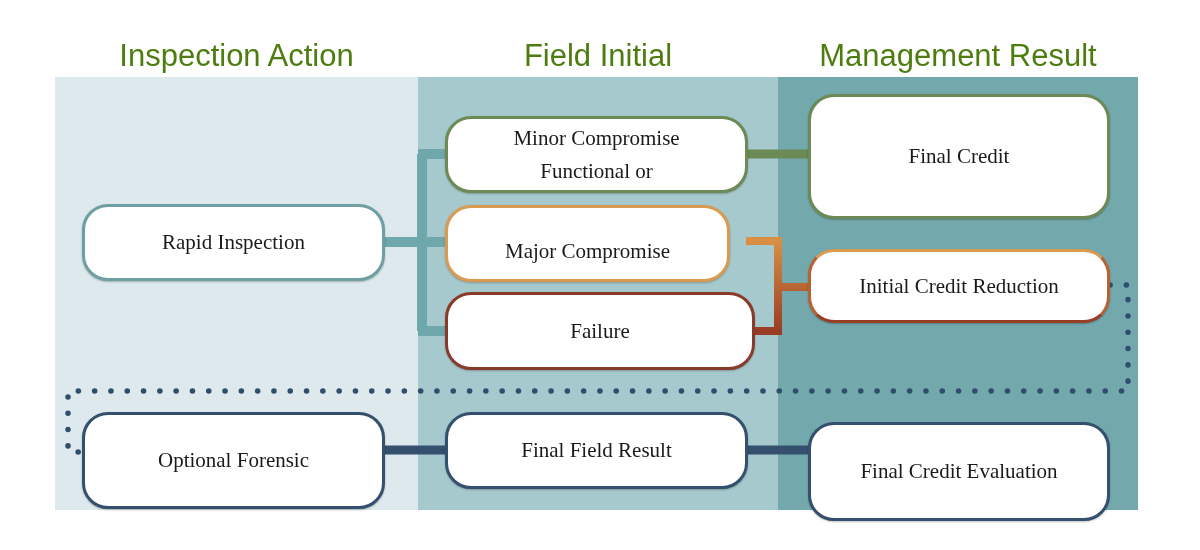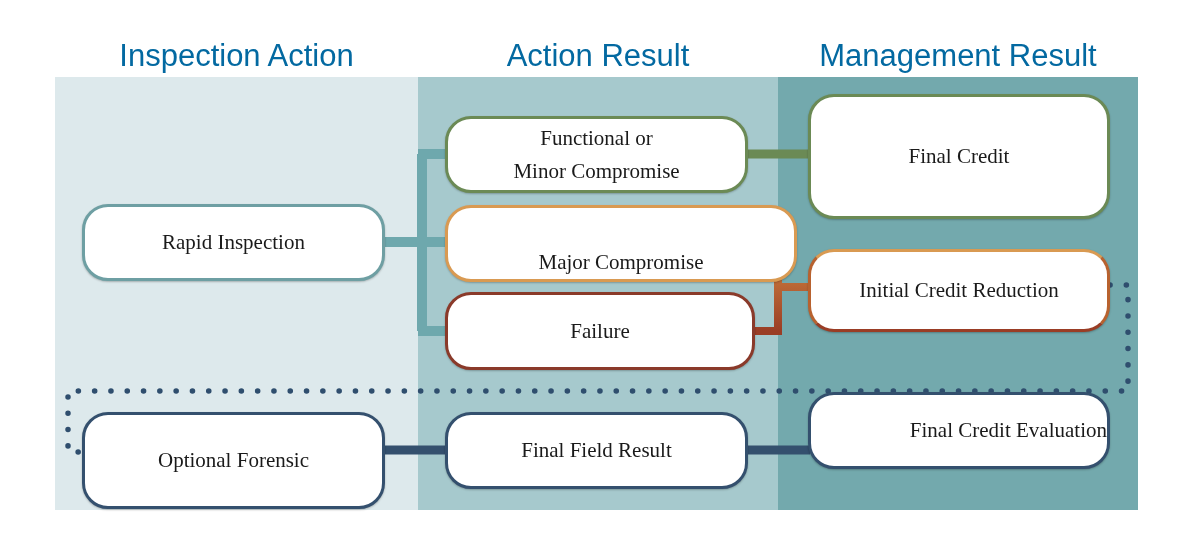--- a/index.html
+++ b/index.html
@@ -1,27 +1,27 @@
 <!DOCTYPE html>
 <html><head>
 <meta charset="utf-8">
 <style>
   html, body { margin:0; padding:0; background:#ffffff; }
   body { width:1200px; height:550px; position:relative; overflow:hidden; font-family:"DejaVu Serif", serif; }
-  .hdr { position:absolute; top:34px; height:44px; font-family:"Liberation Sans", sans-serif; font-size:31px; color:#0369a1; text-align:center; line-height:44px; }
+  .hdr { position:absolute; top:34px; height:44px; font-family:"Liberation Sans", sans-serif; font-size:31px; color:#4d7c0f; text-align:center; line-height:44px; }
   .panel { position:absolute; top:77px; height:433px; }
   #diagram { position:absolute; left:0; top:0; }
   .node { position:absolute; box-sizing:border-box; background:#ffffff; border-radius:26px; border:3px solid #6e9fa3; display:flex; align-items:center; justify-content:center; text-align:center; font-family:"Liberation Serif", serif; font-size:21px; line-height:33px; color:#1a1a1a; box-shadow:0 1px 2px rgba(0,0,0,0.25); }
   .node span { display:block; }
 </style>
 </head>
 <body>
 
 <div class="hdr" style="left:55px;width:363px;">Inspection Action</div>
-<div class="hdr" style="left:418px;width:360px;">Action Result</div>
+<div class="hdr" style="left:418px;width:360px;">Field Initial</div>
 <div class="hdr" style="left:778px;width:360px;">Management Result</div>
 
 <div class="panel" style="left:55px;width:363px;background:#dde9ec;"></div>
 <div class="panel" style="left:418px;width:360px;background:#a6c9cd;"></div>
 <div class="panel" style="left:778px;width:360px;background:#73a9ad;"></div>
 
 <svg id="diagram" width="1200" height="550">
   <defs>
     <linearGradient id="gradOR" x1="0" y1="0" x2="0" y2="1">
       <stop offset="0" stop-color="#d98f45"></stop>
@@ -42,58 +42,58 @@
 </svg>
 
 <div class="node" style="left:82px;top:204px;width:303px;height:77px;border-color:#6e9fa3;">
   <div>
       <span>Rapid Inspection</span>
     </div>
 </div>
 
 <div class="node" style="left:445px;top:116px;width:303px;height:77px;border-color:#6b8a55;">
   <div>
+    <span>Minor Compromise</span>
     <span>Functional or</span>
-    <span>Minor Compromise</span>
   </div>
 </div>
 
-<div class="node" style="left:445px;top:205px;width:352px;height:77px;border-color:#d99a52;align-items:flex-end;padding-top:16px;">
+<div class="node" style="left:445px;top:205px;width:285px;height:77px;border-color:#d99a52;align-items:center;padding-top:16px;">
   <div>
       <span>Major Compromise</span>
     </div>
 </div>
 
 <div class="node" style="left:445px;top:292px;width:310px;height:78px;border-color:#8a3a2a;">
   <div>
       <span>Failure</span>
     </div>
 </div>
 
 <div class="node" style="left:808px;top:94px;width:302px;height:125px;border-color:#6b8a55;">
   <div>
     <span>Final Credit</span>
   </div>
 </div>
 
-<div class="node" style="left:808px;top:249px;width:302px;height:83px;border-color:#b8622f;border-top-color:#d99a52;border-bottom-color:#9a3d25;">
+<div class="node" style="left:808px;top:249px;width:302px;height:74px;border-color:#b8622f;border-top-color:#d99a52;border-bottom-color:#9a3d25;">
   <div>
       <span>Initial Credit Reduction</span>
     </div>
 </div>
 
 <div class="node" style="left:82px;top:412px;width:303px;height:97px;border-color:#34506e;text-align:center;">
   <div>
     <span>Optional Forensic</span>
   </div>
 </div>
 
 <div class="node" style="left:445px;top:412px;width:303px;height:77px;border-color:#34506e;">
   <div>
       <span>Final Field Result</span>
     </div>
 </div>
 
-<div class="node" style="left:808px;top:392px;width:302px;height:77px;border-color:#34506e;justify-content:flex-end;">
+<div class="node" style="left:808px;top:422px;width:302px;height:99px;border-color:#34506e;">
   <div>
       <span>Final Credit Evaluation</span>
     </div>
 </div>
 
 </body></html>

